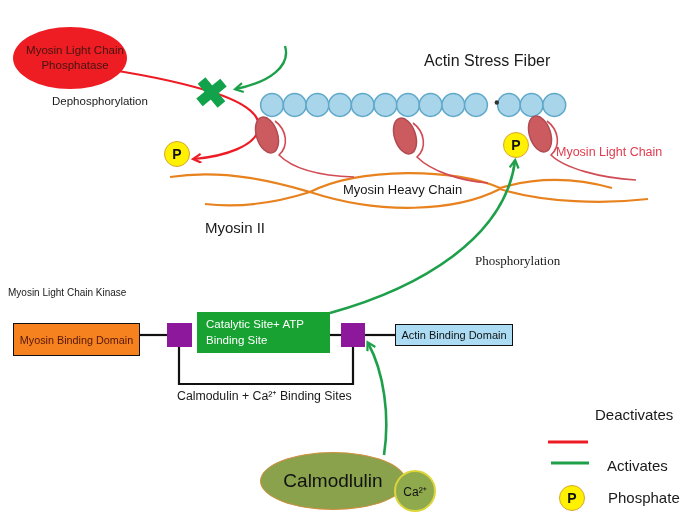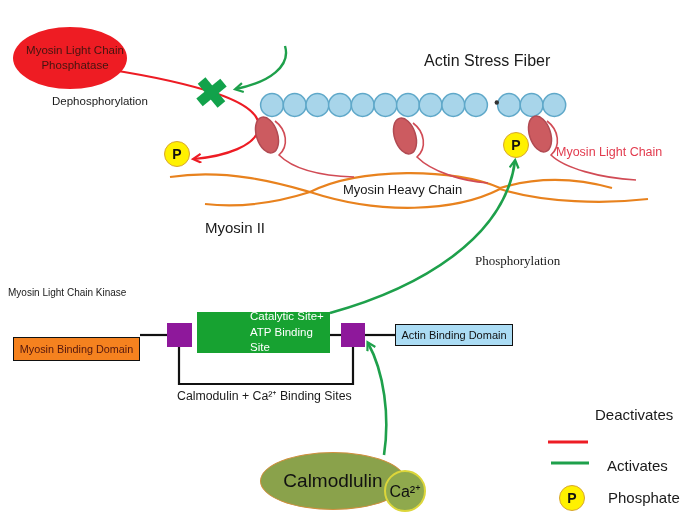--- a/index.html
+++ b/index.html
@@ -5,25 +5,25 @@
   html,body{margin:0;padding:0;}
   body{width:694px;height:521px;background:#fff;font-family:"Liberation Sans",sans-serif;}
   .stage{position:relative;width:694px;height:521px;overflow:hidden;background:#fff;}
   svg.overlay{position:absolute;left:0;top:0;width:694px;height:521px;}
   .lbl{position:absolute;color:#1a1a1a;white-space:nowrap;}
   .ellipse{position:absolute;display:flex;align-items:center;justify-content:center;text-align:center;border-radius:50%;box-sizing:border-box;}
   .node-phosphatase{left:13px;top:27px;width:114px;height:62px;background:#ee1c23;color:#431510;font-size:11.5px;line-height:1.3;}
   .node-phosphatase .inner{text-align:center;width:100px;padding-left:10px;}
   .node-rho{left:216px;top:10px;width:128px;height:35px;background:#83a14a;border:1.6px solid #5f6e3c;color:#111;font-size:15px;}
   .node-calmodulin{left:260px;top:452px;width:146px;height:58px;background:#8aa24b;border:1.6px solid #cf8f3e;color:#111;font-size:19px;}
-  .node-calcium{left:384px;top:470px;width:42px;height:42px;background:#8fa94d;border:2.5px solid #dcd63a;color:#111;font-size:16px;}
+  .node-calcium{left:394px;top:470px;width:42px;height:42px;background:#8fa94d;border:2.5px solid #dcd63a;color:#111;font-size:12px;}
   .pcirc{position:absolute;width:26px;height:26px;border-radius:50%;background:#fff100;border:1.6px solid #d8a62e;display:flex;align-items:center;justify-content:center;font-size:14px;font-weight:bold;color:#111;box-sizing:border-box;}
   .rect{position:absolute;display:flex;align-items:center;justify-content:center;text-align:center;box-sizing:border-box;}
-  .rect-orange{left:13px;top:337px;width:127px;height:24px;background:#f5821f;border:1.5px solid #111;color:#54170e;font-size:10.8px;}
-  .rect-green{left:197px;top:312px;width:133px;height:41px;background:#17a231;color:#fff;font-size:11.5px;justify-content:flex-start;text-align:left;padding-left:44px;}
+  .rect-orange{left:13px;top:323px;width:127px;height:33px;background:#f5821f;border:1.5px solid #111;color:#54170e;font-size:10.8px;}
+  .rect-green{left:197px;top:312px;width:133px;height:41px;background:#17a231;color:#fff;font-size:11.5px;justify-content:flex-start;text-align:left;}
   .rect-green .inner{padding-left:9px;line-height:1.35;width:118px;}
   .rect-purple1{left:167px;top:323px;width:25px;height:24px;background:#8e189b;}
   .rect-purple2{left:341px;top:323px;width:24px;height:24px;background:#8e189b;}
   .rect-blue{left:395px;top:324px;width:118px;height:22px;background:#abdcf4;border:1.4px solid #111;color:#111;font-size:11px;}
   .t-actin{left:424px;top:52px;font-size:16px;}
   .t-dephos{left:52px;top:95px;font-size:11.5px;}
   .t-mhc{left:343px;top:182px;font-size:13px;}
   .t-myosin2{left:205px;top:219px;font-size:15px;}
   .t-mlc{left:556px;top:145px;font-size:12.5px;color:#e23b4e;}
   .t-phos{left:475px;top:253px;font-size:13px;font-family:Liberation Serif, serif;}

